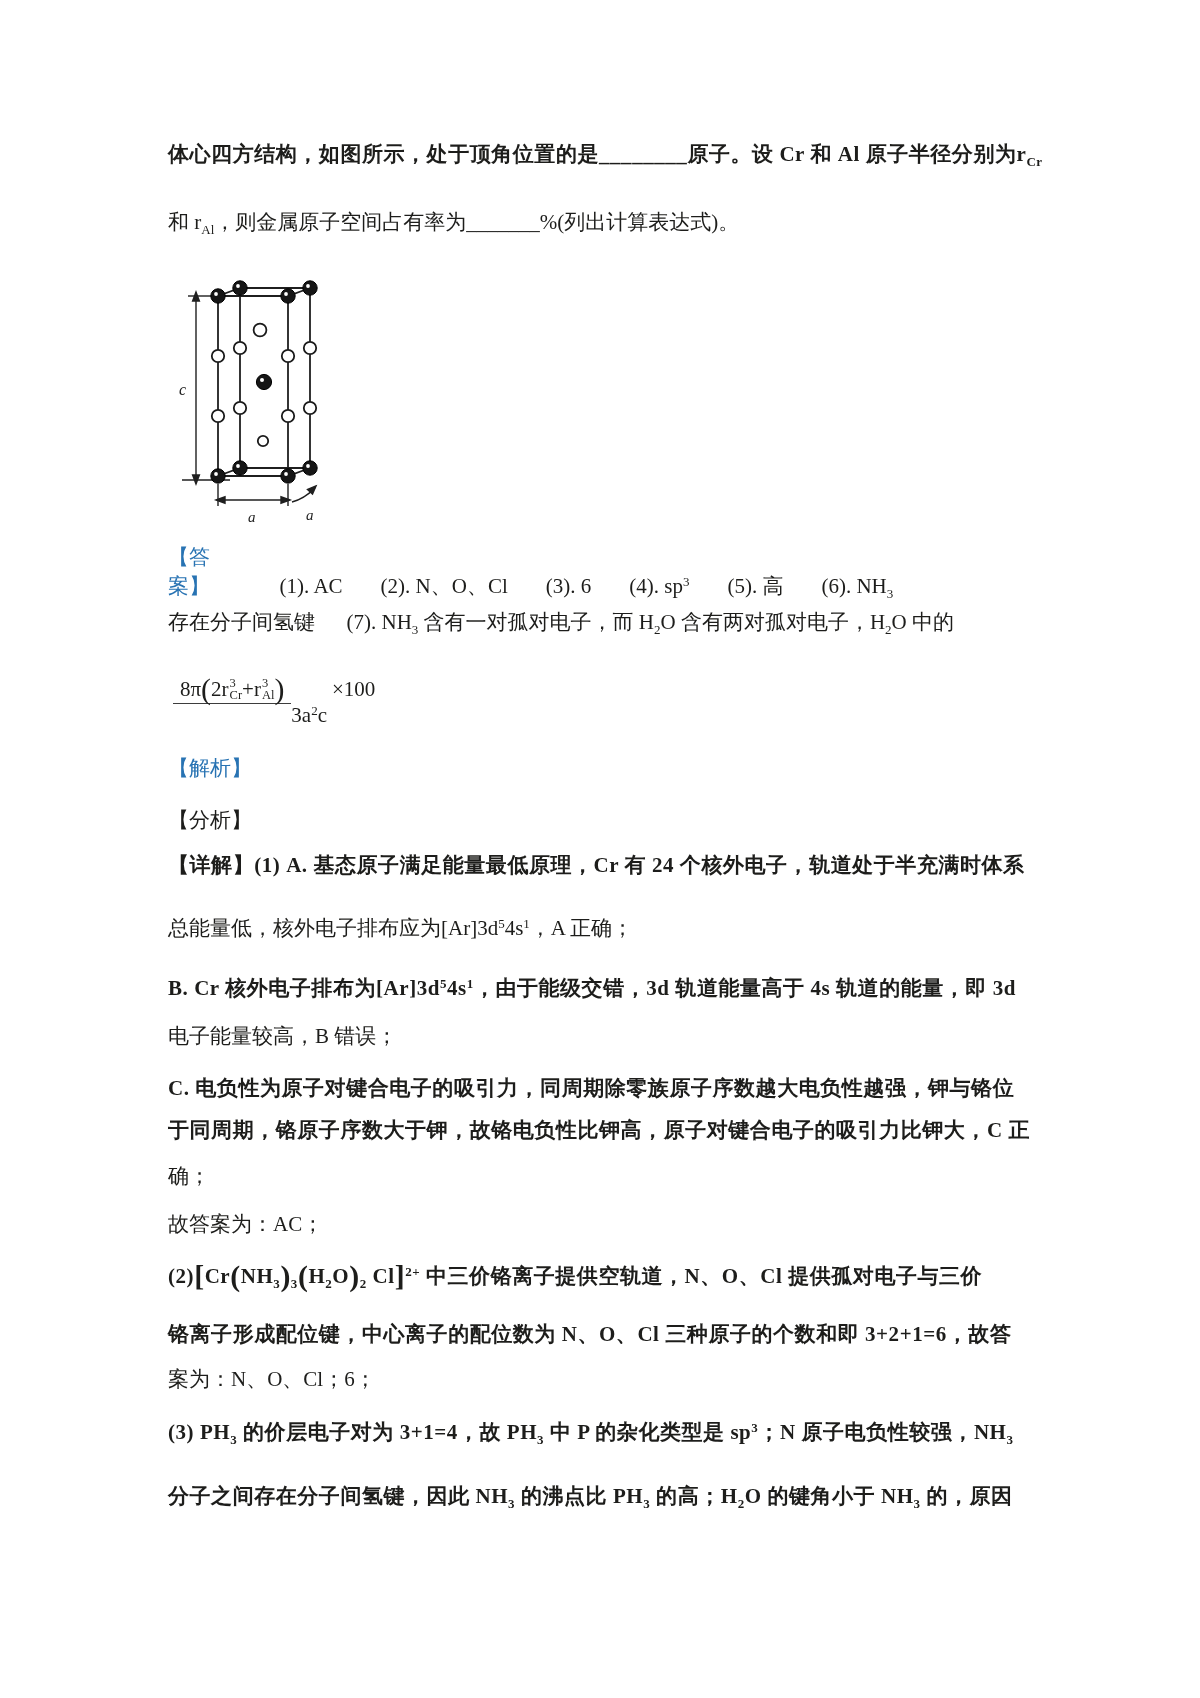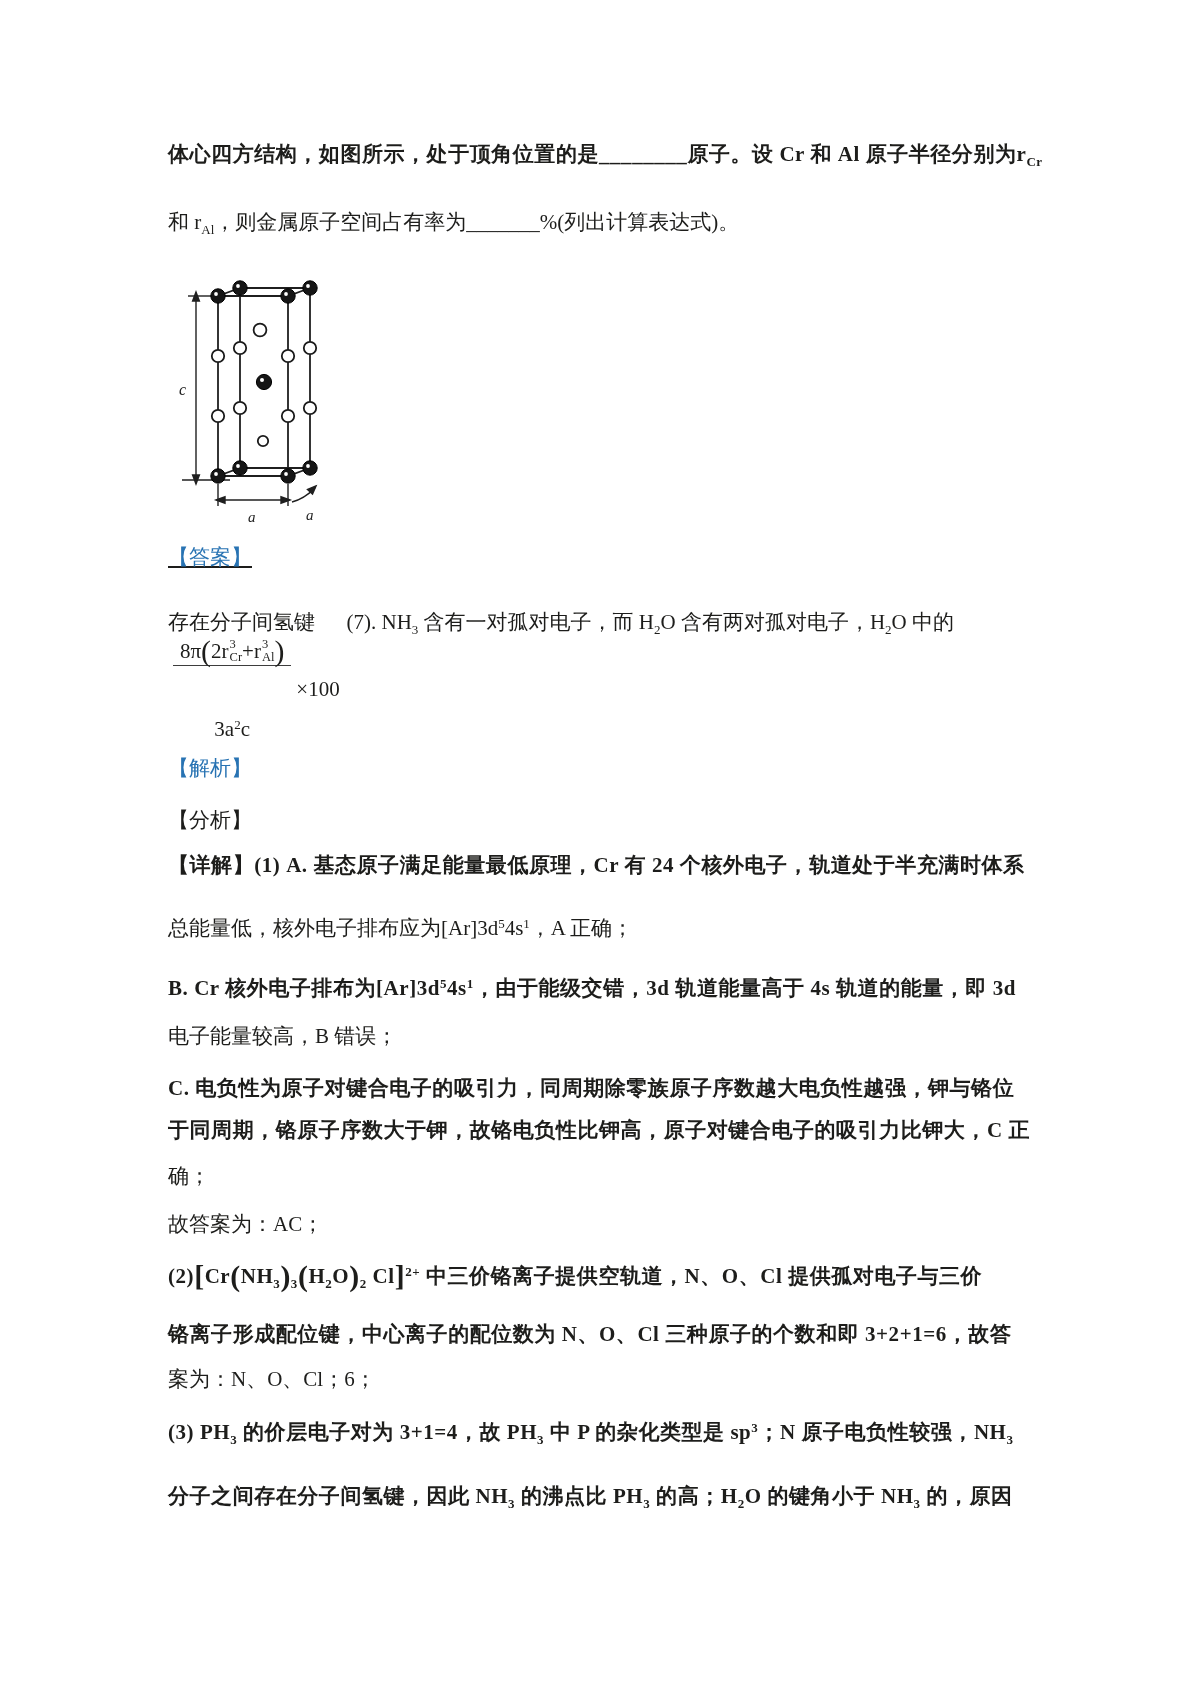--- a/index.html
+++ b/index.html
@@ -12,24 +12,24 @@
     position:absolute;left:168px;width:880px;
     font-size:21px;line-height:1.4;white-space:pre-wrap;
   }
   .w{letter-spacing:0.55px;font-weight:bold;}
   .blue{color:#2873b3;}
   sub{font-size:13px;line-height:0;vertical-align:-5px;}
   sup{font-size:13px;line-height:0;vertical-align:7px;}
   .big{font-size:1.42em;line-height:0;vertical-align:-0.1em;}
   .ss{display:inline-flex;flex-direction:column;align-items:flex-start;
       line-height:1;font-size:12.5px;vertical-align:-8px;margin-left:1px;}
-  .ans-row{display:flex;align-items:flex-end;gap:38px;width:900px;text-decoration:underline;}
+  .ans-row{display:flex;align-items:flex-end;gap:38px;width:900px;}
   .ans-item{white-space:pre;}
   .row-center{display:flex;align-items:center;height:84px;}
-  .frac{display:inline-flex;flex-direction:column;align-items:center;
+  .frac{display:inline-flex;flex-direction:row;align-items:center;
         margin:0 5px;font-size:21px;line-height:1.25;}
   .frac .num{border-bottom:1.7px solid #3d3d3d;padding:0 7px 1px 7px;display:inline-flex;align-items:center;}
   .frac .den{padding-top:2px;margin-top:48px;}
   svg text{font-family:"Liberation Serif","DejaVu Serif",serif;}
 </style>
 </head>
 <body>
 
 <div class="line w" style="top:140px"><span>体心四方结构，如图所示，处于顶角位置的是________原子。设 Cr 和 Al 原子半径分别为r</span><sub>Cr</sub></div>
 <div class="line" style="top:208px"><span>和 r</span><sub>Al</sub><span>，则金属原子空间占有率为_______%(列出计算表达式)。</span></div>
@@ -102,20 +102,21 @@
       <circle cx="94" cy="132" r="2"></circle>
     </g>
   </g>
   <text x="11" y="147" font-size="16" font-style="italic" fill="#1f1f1f">c</text>
   <text x="80" y="274" font-size="15" font-style="italic" fill="#1f1f1f">a</text>
   <text x="138" y="272" font-size="15" font-style="italic" fill="#1f1f1f">a</text>
 </svg>
 
 <div class="line ans-row" style="top:543px">
   <span class="blue">【答案】</span>
+  <span class="ans-row" style="gap:38px"><span class="ans-item"><span>(1). AC</span></span><span class="ans-item"><span>(2). N、O、Cl</span></span><span class="ans-item"><span>(3). 6</span></span><span class="ans-item"><span>(4). sp</span><sup>3</sup></span><span class="ans-item"><span>(5). 高</span></span><span class="ans-item"><span>(6). NH</span><sub>3</sub></span></span>
 </div>
 
 <div class="line" style="top:608px"><span>存在分子间氢键      (7). NH</span><sub>3</sub><span> 含有一对孤对电子，而 H</span><sub>2</sub><span>O 含有两对孤对电子，H</span><sub>2</sub><span>O 中的</span></div>
 
 <div class="line row-center" style="top:648px">
   <span class="frac">
     <span class="num"><span>8π</span><span class="big">(</span><span>2r</span><span class="ss"><span class="ss-t">3</span><span class="ss-b">Cr</span></span><span>+r</span><span class="ss"><span class="ss-t">3</span><span class="ss-b">Al</span></span><span class="big">)</span></span>
     <span class="den"><span>3a</span><sup>2</sup><span>c</span></span>
   </span>
   <span>×100</span>

